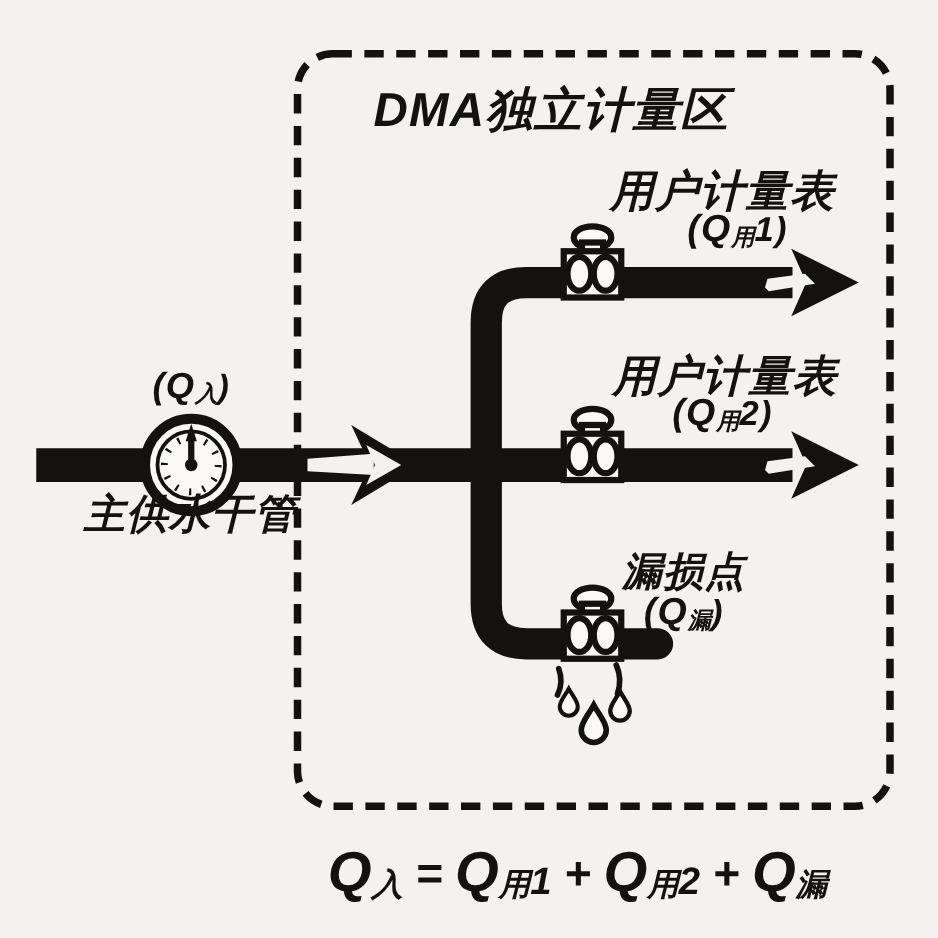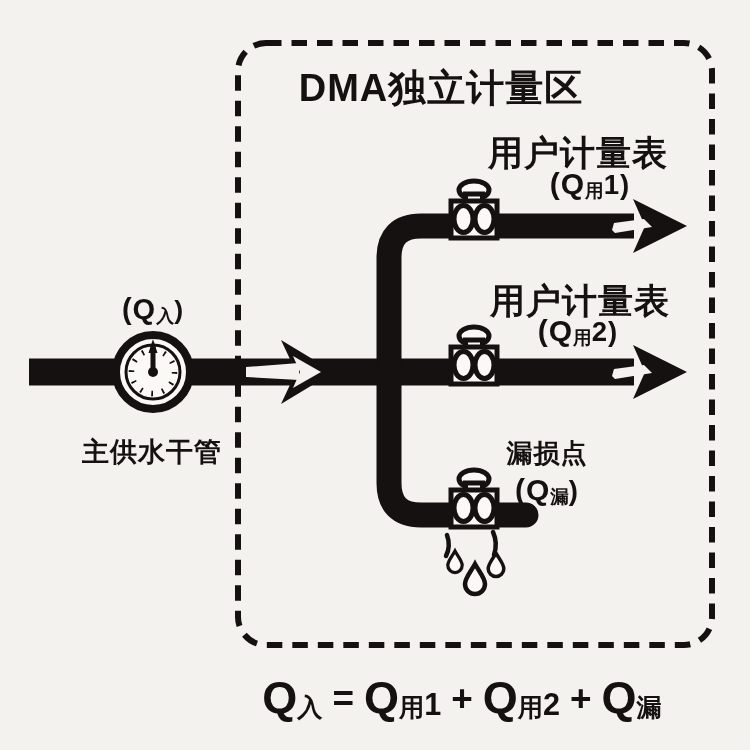--- a/index.html
+++ b/index.html
@@ -4,21 +4,21 @@
 <style>
   html,body{margin:0;padding:0;}
   body{
     width:750px;height:750px;
     background:#f4f2ee;
     font-family:"Liberation Sans","DejaVu Sans",sans-serif;
     color:#141110;
     overflow:hidden;
     position:relative;
   }
-  .stage{position:absolute;inset:0;width:750px;height:750px;}
+  .stage{position:absolute;inset:0;width:750px;height:750px;font-style:italic;}
   svg{position:absolute;left:0;top:0;}
   .lbl{
     position:absolute;
     transform:translateX(-50%);
     white-space:nowrap;
     font-weight:800;
     color:#141110;
     text-align:center;
     letter-spacing:1px;
   }
@@ -107,33 +107,33 @@
       <span class="qnum">1)</span>
   </div>
 
   <div class="lbl" style="left:580px;top:278px;font-size:35px;">用户计量表</div>
   <div class="lbl qline" style="left:578px;top:314px;font-size:30px;">
     <span>(Q</span>
       <span class="qsub">用</span>
       <span class="qnum">2)</span>
   </div>
 
-  <div class="lbl" style="left:547px;top:436px;font-size:26px;">漏损点</div>
+  <div class="lbl" style="left:547px;top:436px;font-size:32px;">漏损点</div>
   <div class="lbl qline" style="left:547px;top:473px;font-size:30px;">
     <span>(Q</span>
       <span class="qsub">漏</span>
       <span class="qnum">)</span>
   </div>
 
   <div class="lbl qline" style="left:153px;top:293px;font-size:29px;">
     <span>(Q</span>
       <span class="qsub">入</span>
       <span class="qnum">)</span>
   </div>
-  <div class="lbl" style="left:152px;top:434px;font-size:27px;">主供水干管</div>
+  <div class="lbl" style="left:152px;top:389px;font-size:33px;">主供水干管</div>
 
   <div class="formula">
     <span class="term">
         <span>Q</span>
         <span class="fsub">入</span>
       </span>
     <span class="fop">=</span>
     <span class="term">
         <span>Q</span>
         <span class="fsub">用</span>

